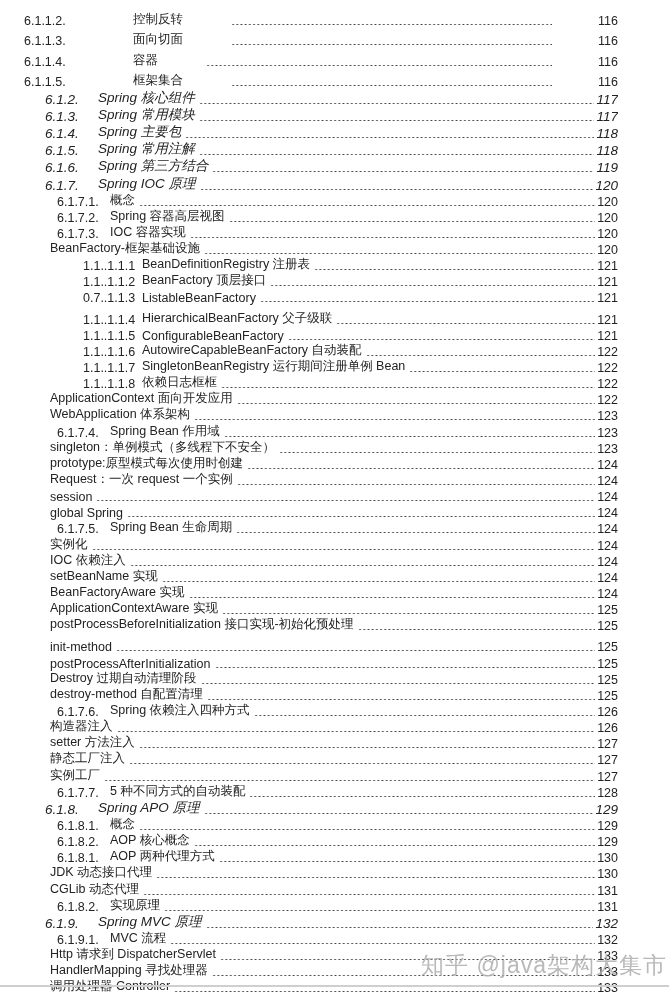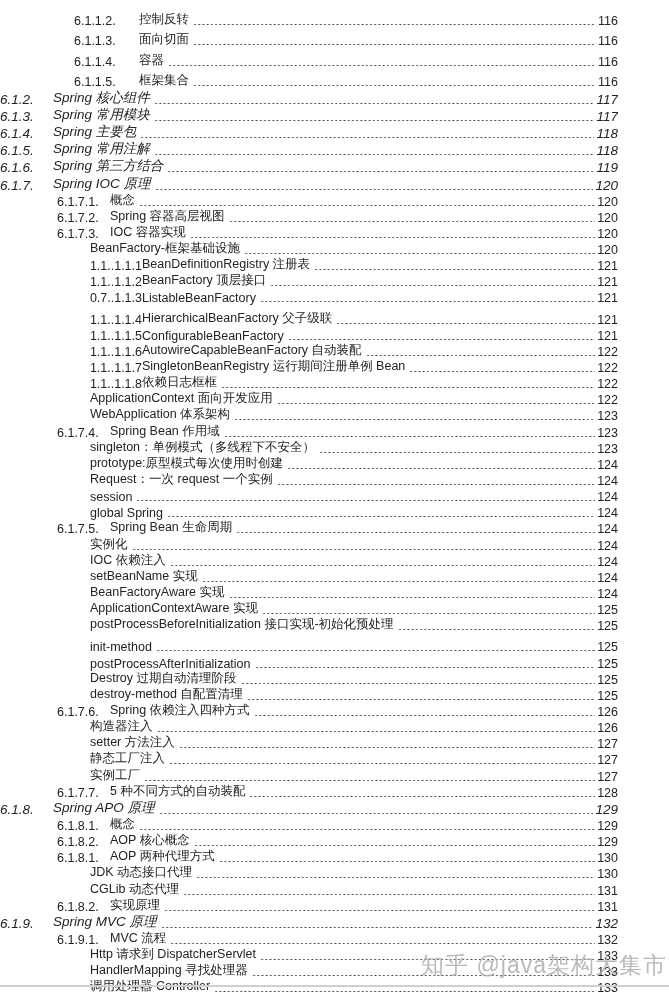--- a/index.html
+++ b/index.html
@@ -38,33 +38,33 @@
     flex: 1 1 auto;
     min-width: 6px;
     height: 9px;
     margin: 0 2px 2px 4px;
     background-image: radial-gradient(circle, #3d3d3d 0.7px, rgba(0,0,0,0) 1px);
     background-size: 4.2px 3px;
     background-repeat: repeat-x;
     background-position: left bottom;
   }
   
-  .l2 { font-style: italic; font-size: 13.5px; height: 17.2px; }
+  .l2 { padding-left: 45px; font-style: italic; font-size: 13.5px; height: 17.2px; }
   .l2 .num { min-width: 53px; }
   
   .l3 { padding-left: 57px; }
   .l3 .num { min-width: 53px; margin-top: 41px; }
   
-  .l3t { padding-left: 74px; height: 20.6px; }
+  .l3t { padding-left: 24px; height: 20.6px; gap: 44px; }
   .l3t .num { min-width: 65px; }
   
-  .l4 { padding-left: 90px; }
+  .l4 { padding-left: 50px; }
   
   .l5 { padding-left: 83px; }
-  .l5 .num { min-width: 59px; text-align: right; }
+  .l5 .num { min-width: 59px; }
   .gap { margin-top: 5px; }
   .watermark {
     position: absolute;
     right: 2px;
     bottom: 12px;
     font-size: 23px;
     letter-spacing: 1px;
     color: rgba(173, 173, 173, 0.85);
     z-index: 5;
     pointer-events: none;

